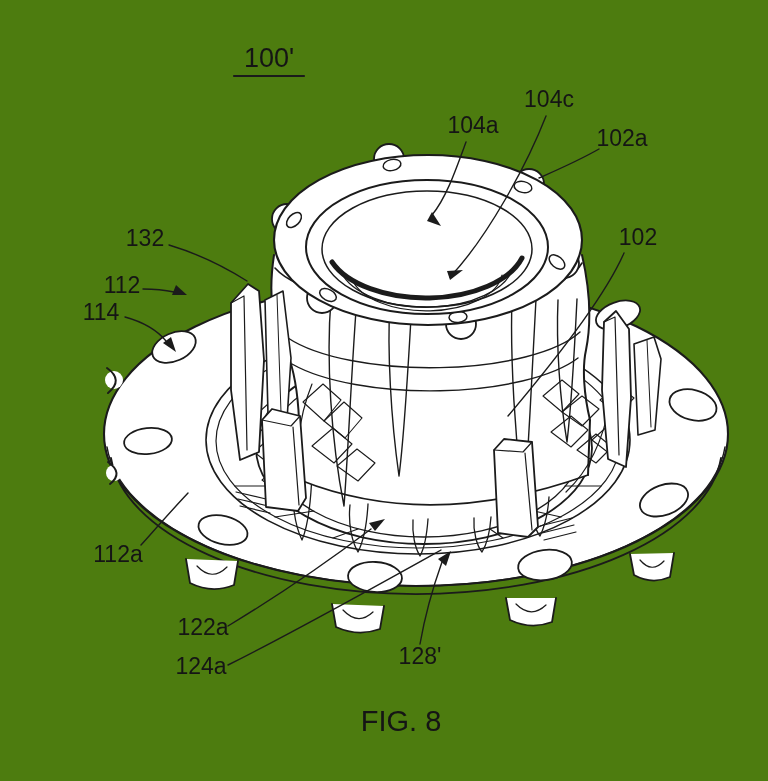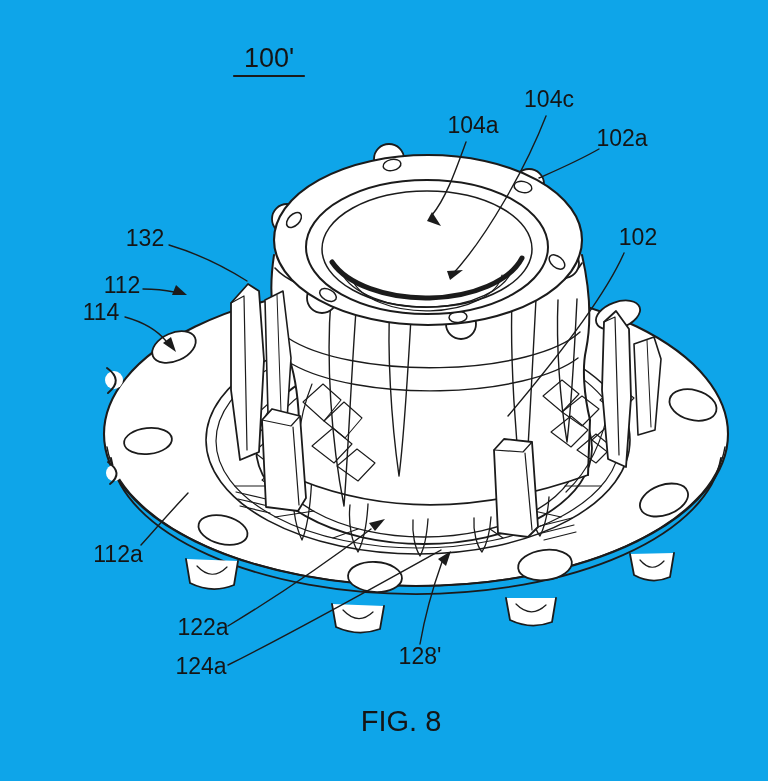--- a/index.html
+++ b/index.html
@@ -1,16 +1,16 @@
 <!DOCTYPE html>
 <html><head>
 <meta charset="utf-8">
 <style>
   html,body{margin:0;padding:0;background:#fff;}
-  .page{position:relative;width:768px;height:781px;background:#0ea5e9;overflow:hidden;
+  .page{position:relative;width:768px;height:781px;background:#4d7c0f;overflow:hidden;
         font-family:"Liberation Sans", sans-serif;}
   svg{display:block;position:absolute;inset:0;}
   .lbl{font-family:"Liberation Sans", sans-serif;font-size:23px;fill:#151515;}
   .title{font-family:"Liberation Sans", sans-serif;font-size:27px;fill:#151515;}
   .caption{font-family:"Liberation Sans", sans-serif;font-size:29px;fill:#151515;}
 </style>
 </head>
 <body>
 
 <div class="page">

